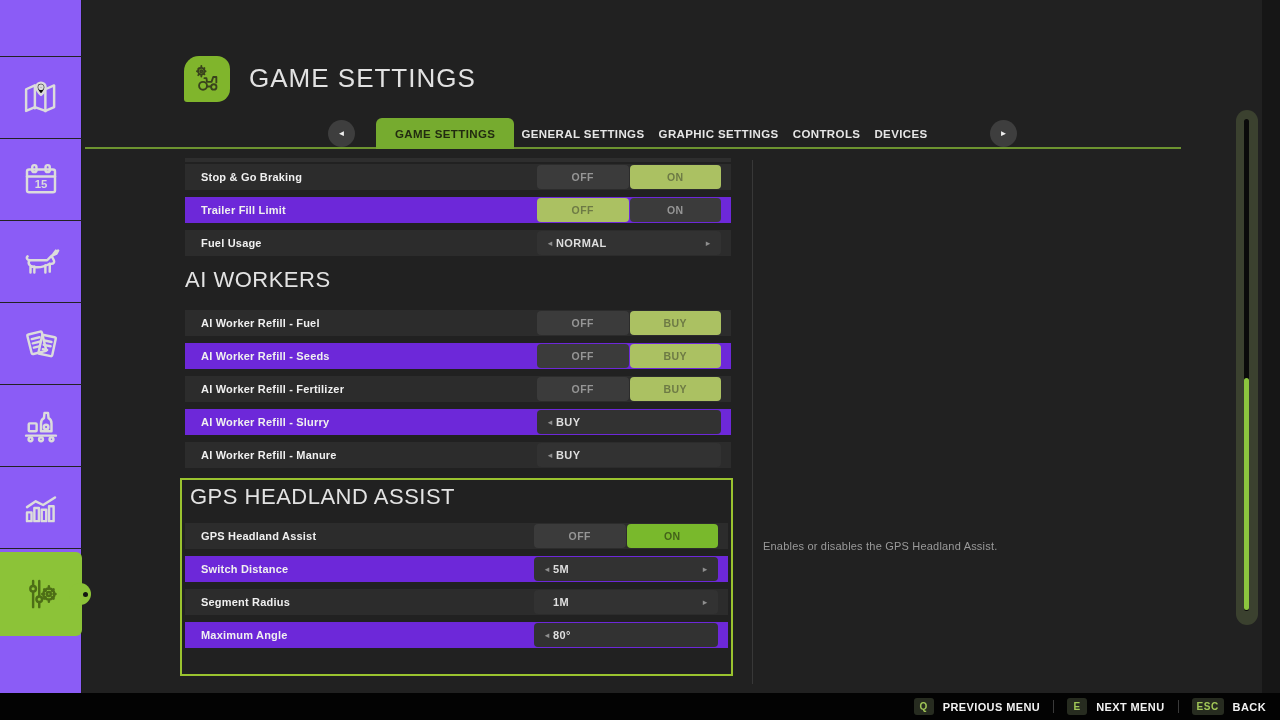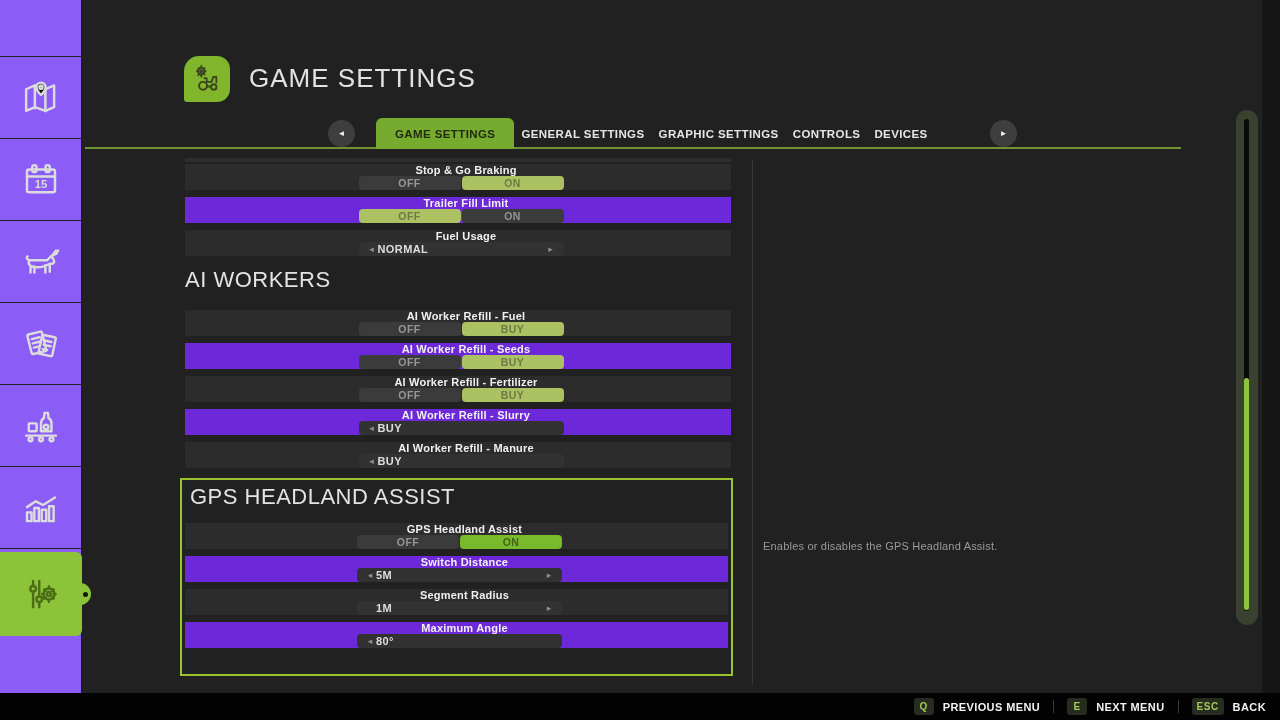--- a/index.html
+++ b/index.html
@@ -31,25 +31,25 @@
   .tab-arrow { position:absolute; top:120px; width:27px; height:27px; background:#3e3e3e; border-radius:50%; color:#f0f0f0; font-size:8px; display:flex; align-items:center; justify-content:center; z-index:3; }
   .tab-arrow.left { left:328px; }
   .tab-arrow.right { left:990px; }
   .tabs { position:absolute; left:376px; top:118px; height:31px; display:flex; align-items:stretch; z-index:2; }
   .tab { display:flex; align-items:center; padding:0 7px; font-size:11.5px; font-weight:bold; letter-spacing:.4px; color:#e6e6e6; white-space:nowrap; }
   .tab.active { background:#76ab2f; color:#222b10; border-radius:6px 6px 0 0; padding:0 19px; }
 
   
   .list { position:absolute; left:185px; top:158px; width:546px; }
   .sliver { height:4px; background:#2e2e2e; margin-bottom:2px; }
-  .row { height:26px; margin-bottom:7px; display:flex; align-items:center; padding-left:16px;flex-direction:column; }
+  .row { height:26px; margin-bottom:7px; display:flex; align-items:center; padding-left:16px; }
   .row.light { background:#2c2c2c; }
   .row.dark  { background:#6d28d9; }
   .row-label { flex:1; font-size:11px; font-weight:bold; color:#f0f0f0; letter-spacing:.2px; }
-  .ctrl { width:205px; margin-right:10px; height:24px; }
+  .ctrl { width:184px; margin-right:10px; height:24px; }
 
   .toggle { display:flex; gap:1px; height:24px; }
   .tbtn { flex:1; display:flex; align-items:center; justify-content:center; font-size:10.5px; font-weight:bold; letter-spacing:.5px; border-radius:4px; background:#3b3b3b; color:#969696; }
   .tbtn.sel-muted  { background:#abc162; color:#6d7a45; }
   .tbtn.sel-bright { background:#79b92c; color:#44631a; }
 
   .selector { display:flex; align-items:center; height:24px; background:#323232; border-radius:4px; padding:0 7px; }
   .sel-arrow { width:12px; font-size:9px; color:#8f8f8f; text-align:center; }
   .sel-arrow.dim { visibility:hidden; }
   .sel-value { flex:1; font-size:11px; font-weight:bold; color:#dedede; letter-spacing:.4px; }

